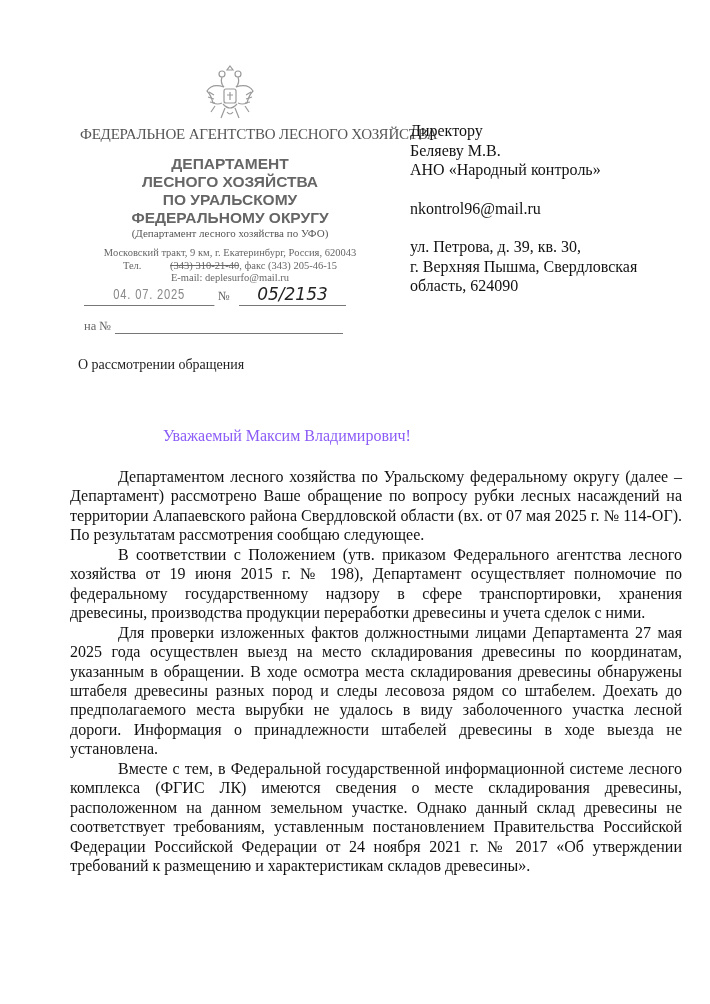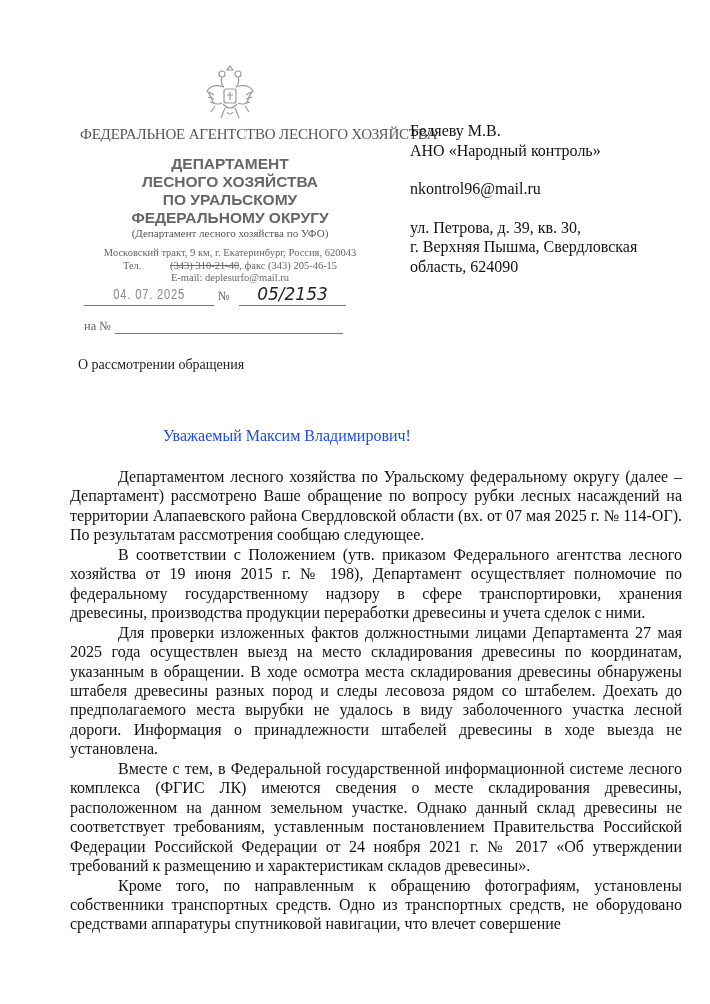--- a/index.html
+++ b/index.html
@@ -13,21 +13,21 @@
   .strike { text-decoration: line-through; margin-left: 26px; }
   .regline { position: absolute; left: 84px; top: 283px; width: 262px; height: 30px; }
   .reg-date { position: absolute; left: 0; top: 0; width: 130px; border-bottom: 1px solid #777; font-family: "Liberation Sans", sans-serif; font-size: 14px; letter-spacing: 1px; color: #888; text-align: center; height: 22px; line-height: 22px; transform: scaleX(0.8); transform-origin: left; width: 163px; }
   .reg-no-label { position: absolute; left: 134px; top: 6px; font-size: 12.5px; color: #666; }
   .reg-no { position: absolute; left: 155px; top: 0; width: 107px; border-bottom: 1px solid #777; height: 22px; line-height: 22px; text-align: center; font-family: "DejaVu Sans", sans-serif; font-style: italic; font-size: 17px; color: #222; }
   .reg-ref { position: absolute; left: 84px; top: 319px; width: 262px; font-size: 12.5px; color: #666; }
   .reg-ref .line { display: inline-block; width: 228px; border-bottom: 1px solid #777; margin-left: 4px; height: 12px; vertical-align: bottom; }
   .addressee { position: absolute; left: 410px; top: 121px; font-size: 16px; line-height: 19.5px; color: #111; }
   .addressee .gap { height: 19px; }
   .subject { position: absolute; left: 70px; top: 357px; font-size: 14px; color: #222; margin-left: 8px; }
-  .greeting { position: absolute; left: 0; width: 574px; top: 427px; text-align: center; font-size: 16px; color: #1d4ed8; }
+  .greeting { position: absolute; left: 0; width: 574px; top: 427px; text-align: center; font-size: 16px; color: #8b5cf6; }
   .body { position: absolute; left: 70px; top: 467px; width: 612px; font-size: 16px; line-height: 19.45px; text-align: justify; color: #111; }
   .body p { margin: 0; text-indent: 48px; text-align: justify; }
 </style>
 </head>
 <body>
 
 <div class="letterhead">
   <svg class="emblem" viewBox="0 0 54 62">
     <g fill="none" stroke="#9a9a9a" stroke-width="1.2">
       <path d="M27 4 l3 4 h-6 z"></path>
@@ -61,33 +61,33 @@
 <div class="regline">
   <div class="reg-date">04. 07. 2025</div>
   <div class="reg-no-label">№</div>
   <div class="reg-no">05/2153</div>
 </div>
 <div class="reg-ref">
   <span>на №</span><span class="line"></span>
 </div>
 
 <div class="addressee">
+  <div>Директору</div>
   <div>Беляеву М.В.</div>
   <div>АНО «Народный контроль»</div>
   <div class="gap"></div>
   <div>nkontrol96@mail.ru</div>
   <div class="gap"></div>
   <div>ул. Петрова, д. 39, кв. 30,</div>
   <div>г. Верхняя Пышма, Свердловская</div>
   <div>область, 624090</div>
 </div>
 
 <div class="subject">О рассмотрении обращения</div>
 
 <div class="greeting">Уважаемый Максим Владимирович!</div>
 
 <div class="body">
   <p>Департаментом лесного хозяйства по Уральскому федеральному округу (далее – Департамент) рассмотрено Ваше обращение по вопросу рубки лесных насаждений на территории Алапаевского района Свердловской области (вх. от 07 мая 2025 г. № 114-ОГ). По результатам рассмотрения сообщаю следующее.</p>
   <p>В соответствии с Положением (утв. приказом Федерального агентства лесного хозяйства от 19 июня 2015 г. № 198), Департамент осуществляет полномочие по федеральному государственному надзору в сфере транспортировки, хранения древесины, производства продукции переработки древесины и учета сделок с ними.</p>
   <p>Для проверки изложенных фактов должностными лицами Департамента 27 мая 2025 года осуществлен выезд на место складирования древесины по координатам, указанным в обращении. В ходе осмотра места складирования древесины обнаружены штабеля древесины разных пород и следы лесовоза рядом со штабелем. Доехать до предполагаемого места вырубки не удалось в виду заболоченного участка лесной дороги. Информация о принадлежности штабелей древесины в ходе выезда не установлена.</p>
   <p>Вместе с тем, в Федеральной государственной информационной системе лесного комплекса (ФГИС ЛК) имеются сведения о месте складирования древесины, расположенном на данном земельном участке. Однако данный склад древесины не соответствует требованиям, уставленным постановлением Правительства Российской Федерации Российской Федерации от 24 ноября 2021 г. № 2017 «Об утверждении требований к размещению и характеристикам складов древесины».</p>
-  <p>Кроме того, по направленным к обращению фотографиям, установлены собственники транспортных средств. Одно из транспортных средств, не оборудовано средствами аппаратуры спутниковой навигации, что влечет совершение</p>
 </div>
 
 </body></html>

